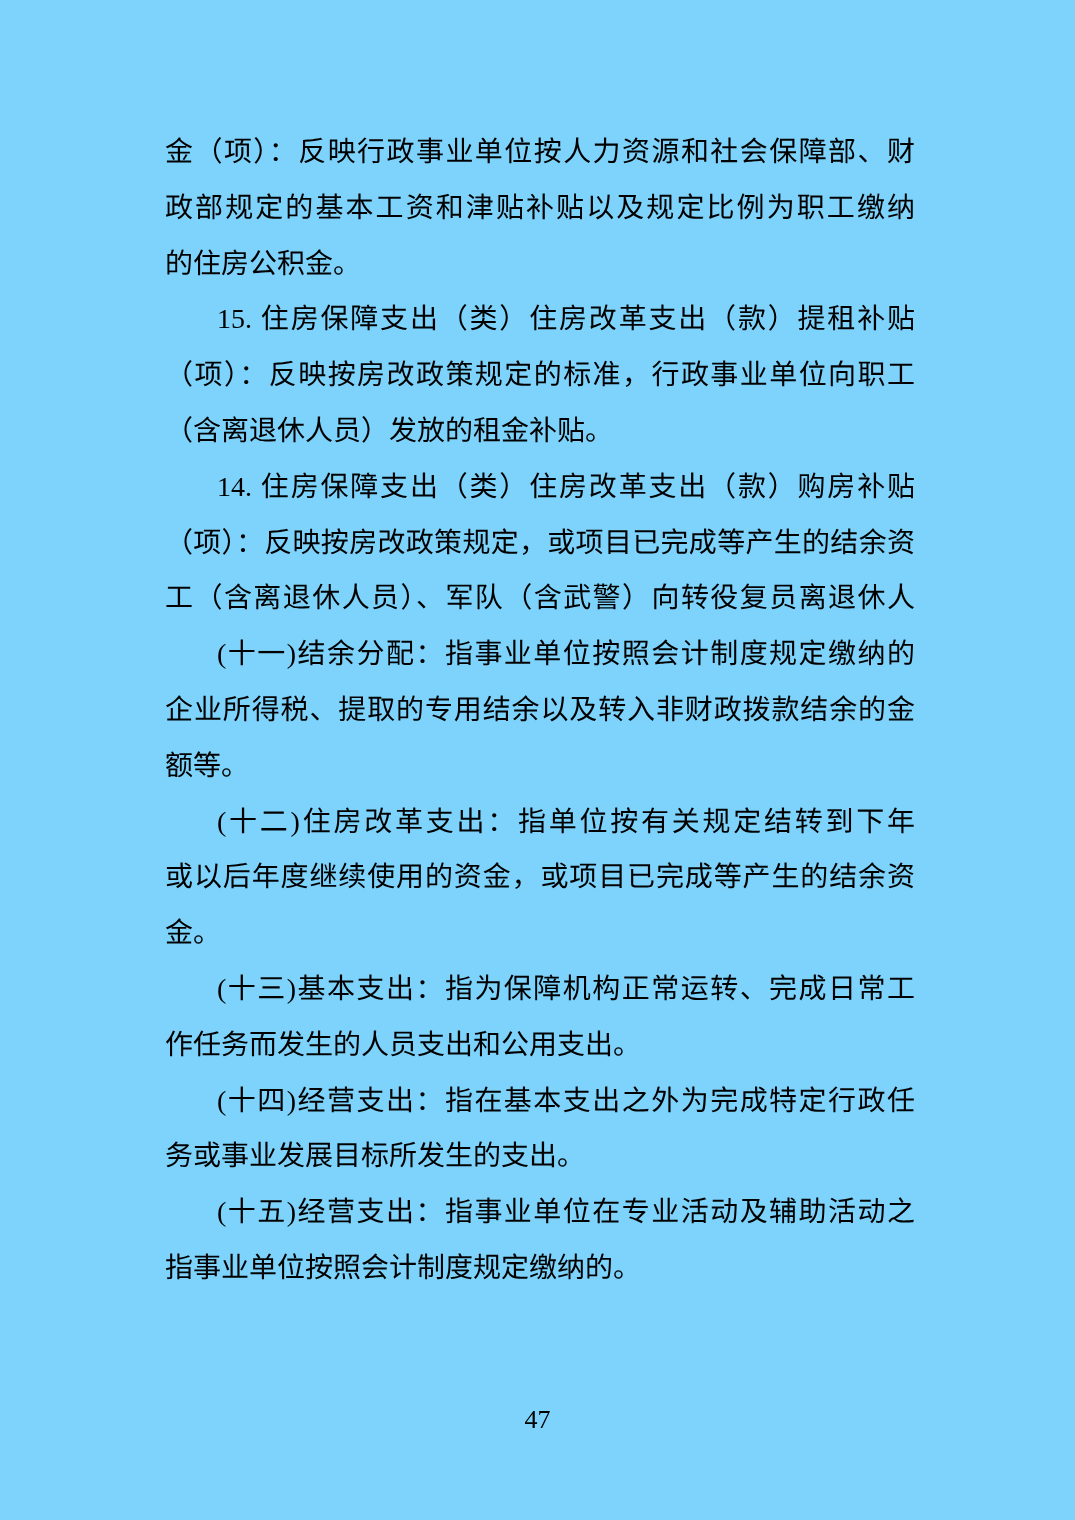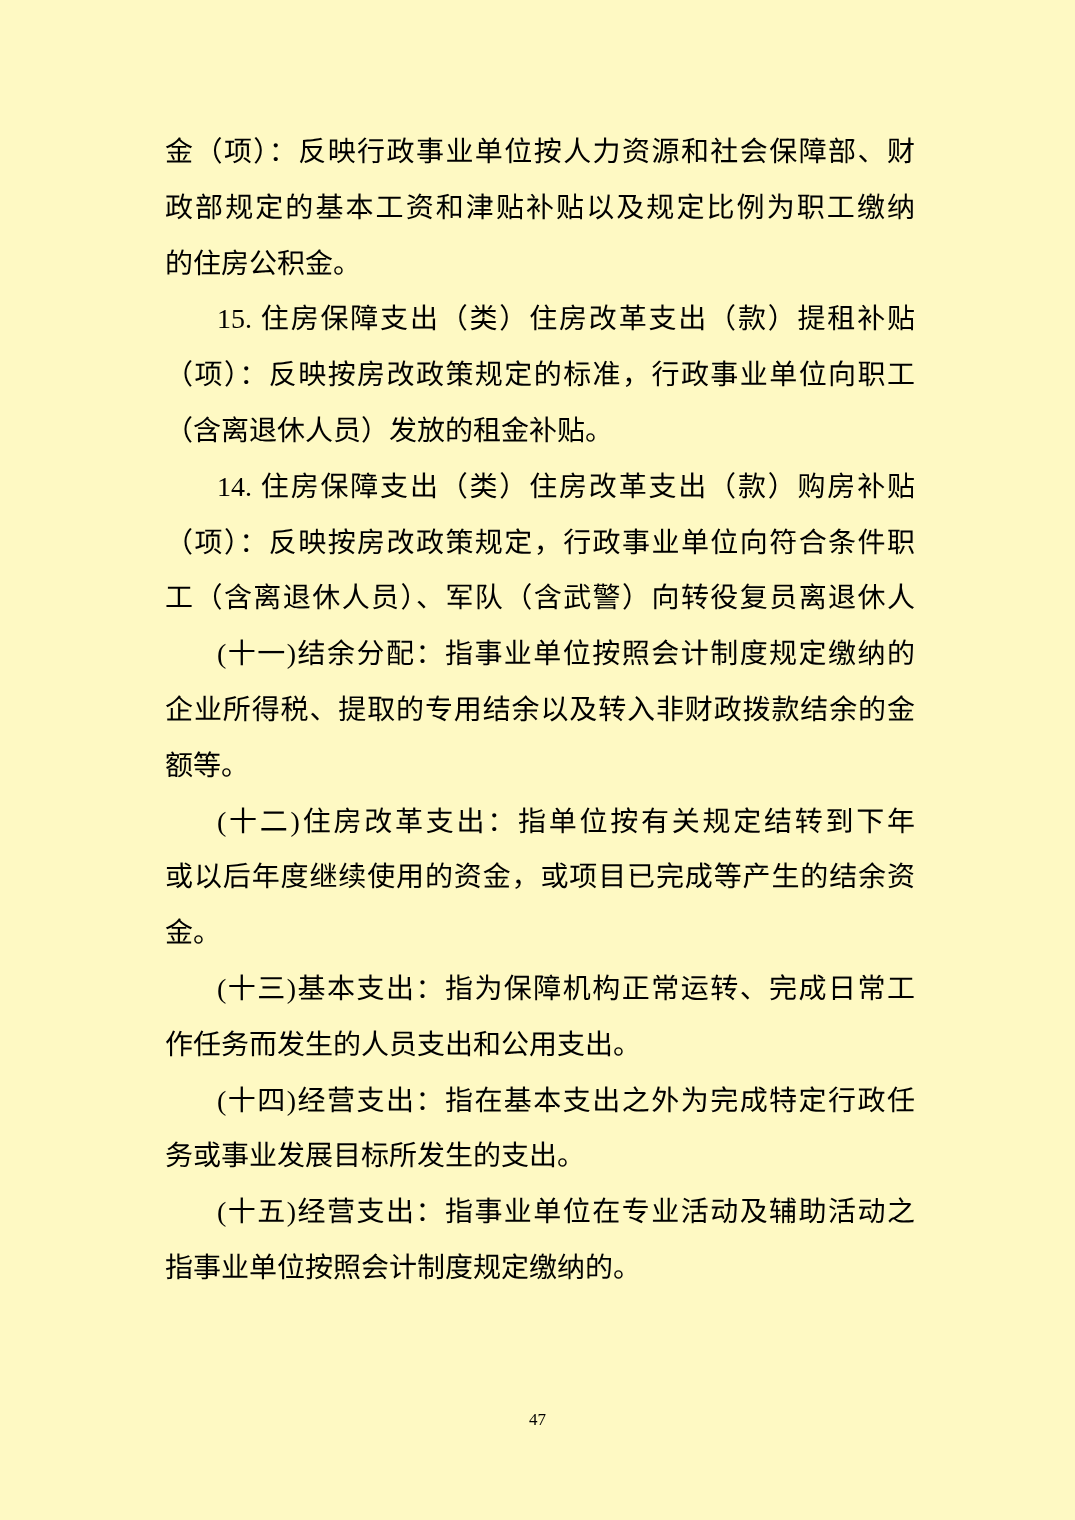--- a/index.html
+++ b/index.html
@@ -14,21 +14,21 @@
     color: #000000;
     position: relative;
     overflow: hidden;
   }
   .page {
     position: absolute;
     left: 0;
     top: 0;
     width: 1075px;
     height: 1520px;
-    background: #fef9c3;
+    background: #7dd3fc;
   }
   .text-block {
     position: absolute;
     left: 165px;
     top: 124px;
     width: 750px;
     font-size: 28px;
     line-height: 55.8px;
     letter-spacing: 0;
   }
@@ -48,21 +48,21 @@
   }
   .line.indent {
     text-indent: 52px;
   }
   .page-number {
     position: absolute;
     left: 0;
     top: 1405px;
     width: 1075px;
     text-align: center;
-    font-size: 17px;
+    font-size: 26px;
     line-height: 30px;
     color: #000000;
   }
 </style>
 </head>
 <body>
 
 <div class="page">
 
   <div class="text-block">
@@ -74,21 +74,21 @@
     </div>
 
     <div class="paragraph">
       <div class="line indent">15. 住房保障支出（类）住房改革支出（款）提租补贴</div>
       <div class="line">（项）：反映按房改政策规定的标准，行政事业单位向职工</div>
       <div class="line last">（含离退休人员）发放的租金补贴。</div>
     </div>
 
     <div class="paragraph">
       <div class="line indent">14. 住房保障支出（类）住房改革支出（款）购房补贴</div>
-      <div class="line">（项）：反映按房改政策规定，行政事业单位向符合条件职</div>
+      <div class="line">（项）：反映按房改政策规定，或项目已完成等产生的结余资</div>
       <div class="line">工（含离退休人员）、军队（含武警）向转役复员离退休人</div>
     </div>
 
     <div class="paragraph">
       <div class="line indent">(十一)结余分配：指事业单位按照会计制度规定缴纳的</div>
       <div class="line">企业所得税、提取的专用结余以及转入非财政拨款结余的金</div>
       <div class="line last">额等。</div>
     </div>
 
     <div class="paragraph">

